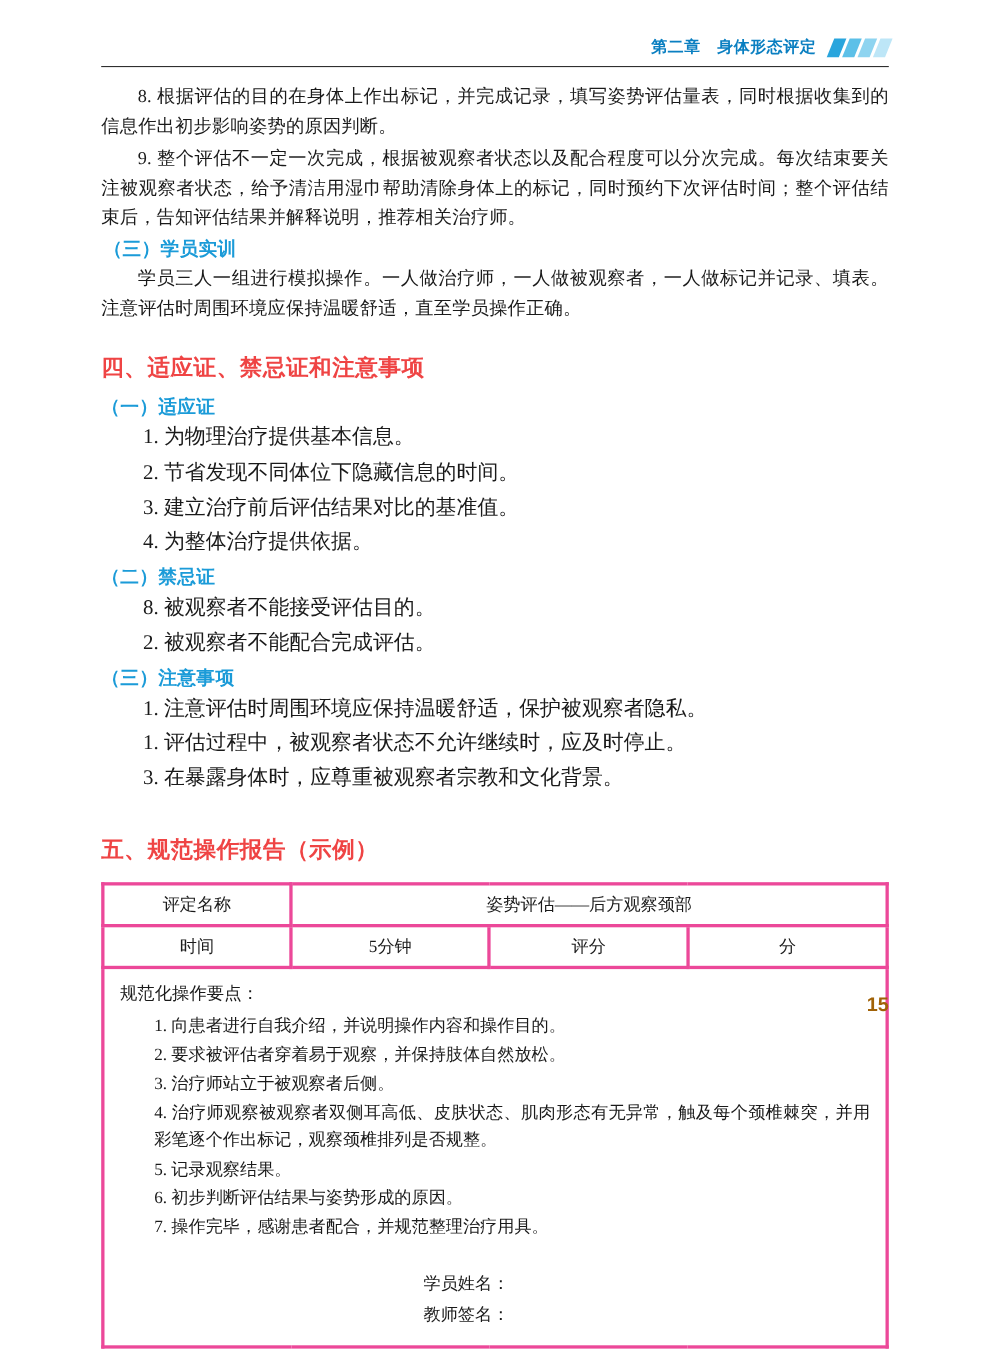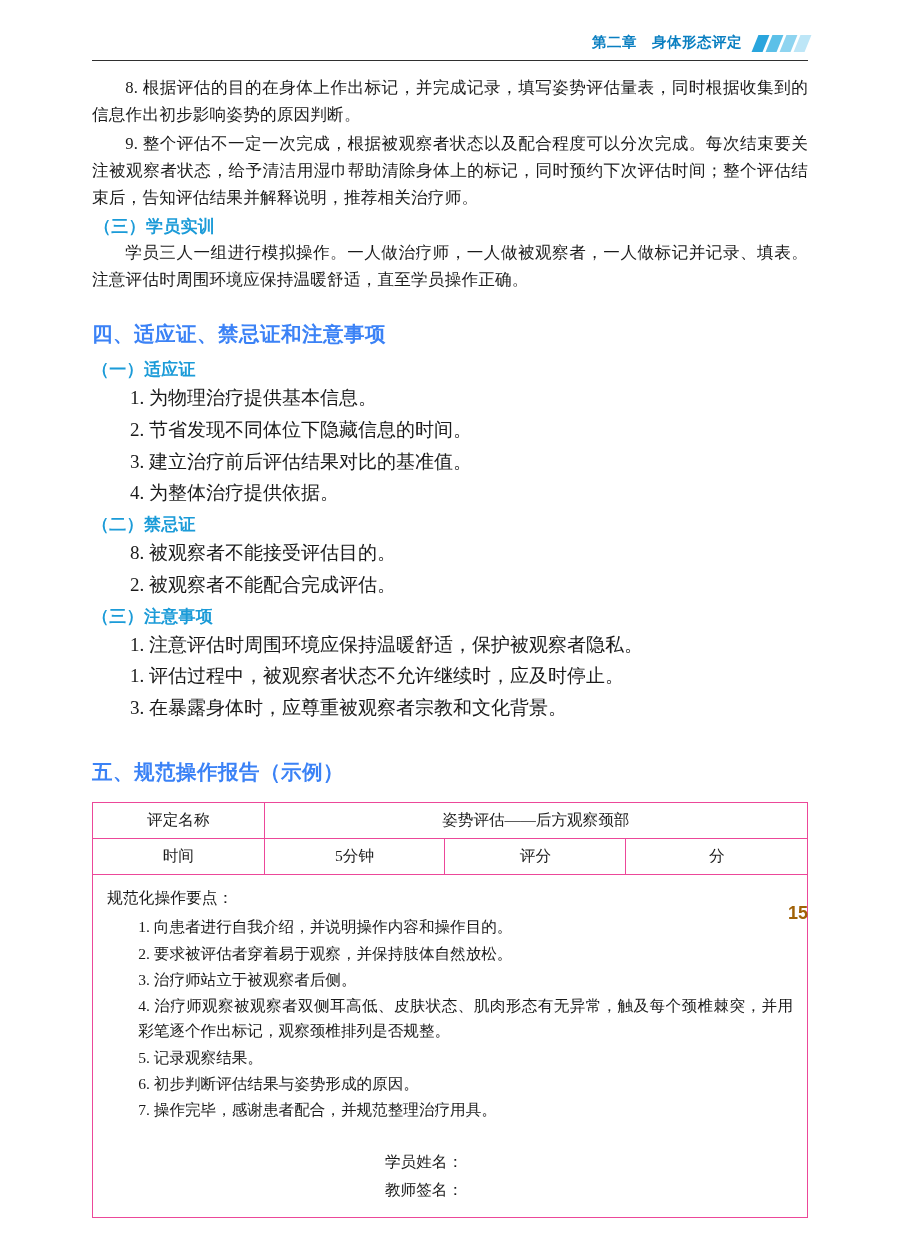--- a/index.html
+++ b/index.html
@@ -80,21 +80,21 @@
     color: #1b9bd8;
     font-size: 17px;
     font-weight: bold;
     margin: 4px 0 2px 0;
     letter-spacing: 0.3px;
   }
   .h-sub.ind { margin-left: 2px; }
 
   .h-main {
     font-family: "Liberation Sans", "DejaVu Sans", sans-serif;
-    color: #3b82f6;
+    color: #ef4444;
     font-size: 20.5px;
     font-weight: bold;
     margin: 26px 0 10px 0;
     letter-spacing: 0.5px;
   }
   .h-main.second { margin-top: 34px; }
 
   ol.plain {
     margin: 0;
     padding: 0;
@@ -109,21 +109,21 @@
   }
 
   
   .report-table {
     width: 100%;
     border-collapse: collapse;
     margin-top: 16px;
     table-layout: fixed;
   }
   .report-table td {
-    border: 1px solid #ec4899;
+    border: 3px solid #ec4899;
     font-size: 15.6px;
     padding: 7px 6px;
     vertical-align: middle;
   }
   .cell-center { text-align: center; }
   .cell-label { font-weight: normal; }
   td.body-cell {
     padding: 10px 14px 14px 14px;
     line-height: 1.6;
     vertical-align: top;

